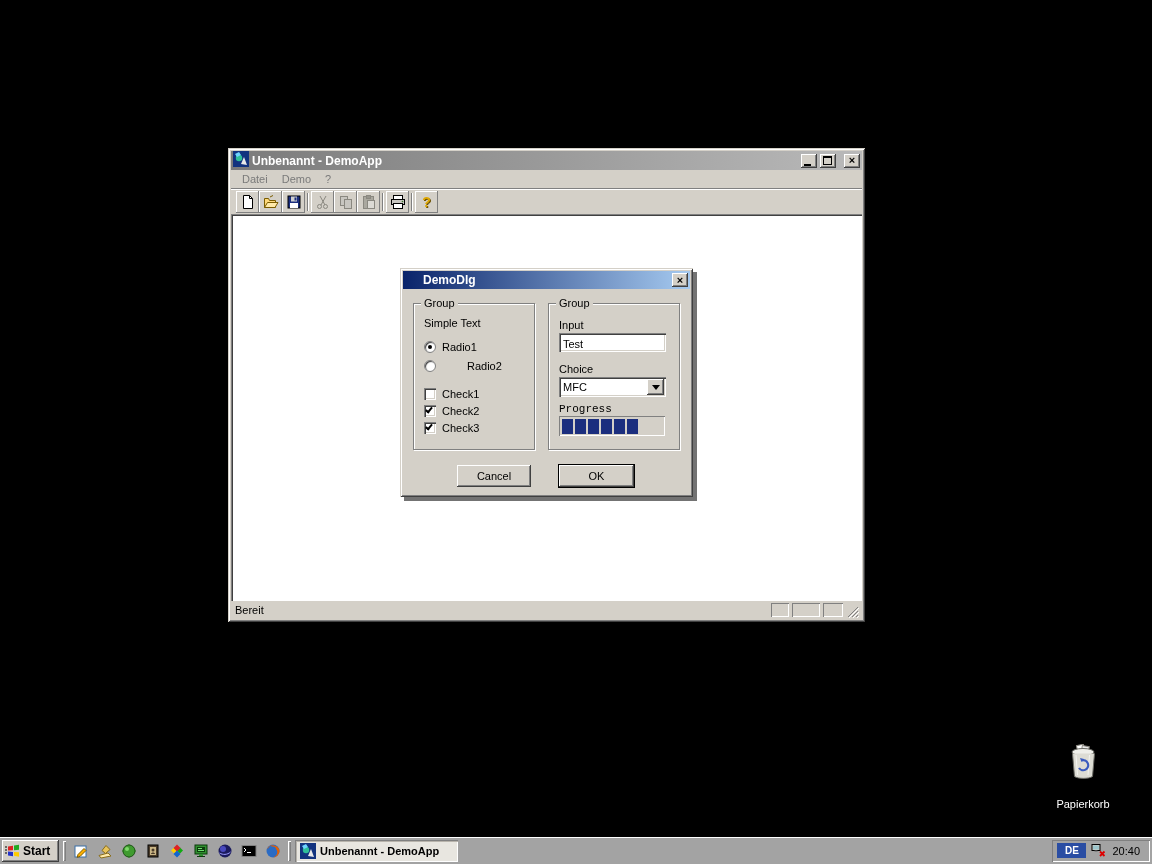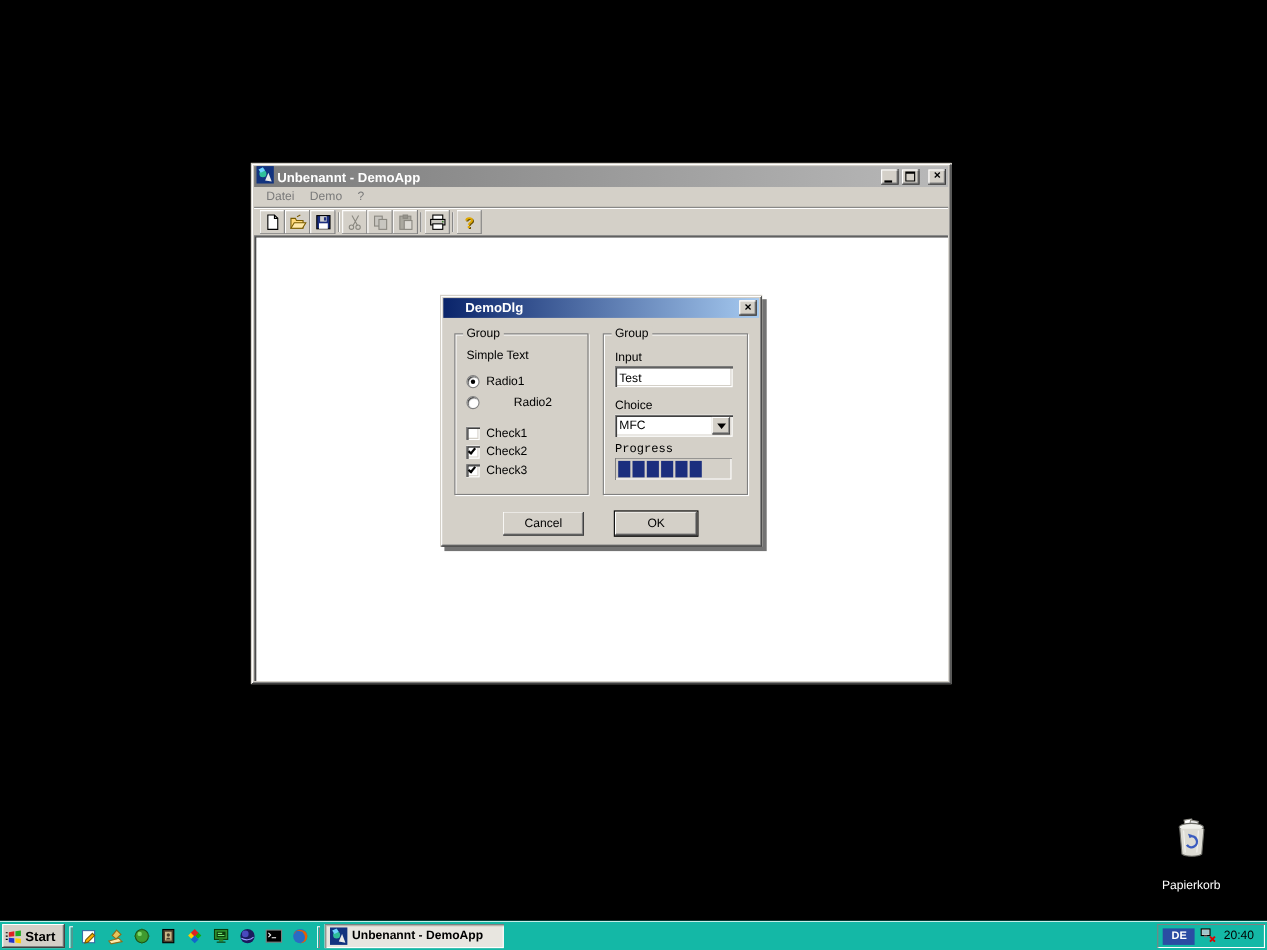--- a/index.html
+++ b/index.html
@@ -143,22 +143,22 @@
     box-shadow: inset -1px -1px #404040, inset 1px 1px #fff, inset -2px -2px #808080; }
 
   
   .desktop-icon{ position:absolute; left:1048px; top:744px; width:70px; text-align:center; color:#fff; }
   .desktop-icon .icon-img{ display:block; margin:0 auto; }
   .desktop-icon .icon-label{ margin-top:14px; }
 
   
   .taskbar{
     position:absolute; left:0; top:837px; width:1152px; height:27px;
-    background:#14b8a6; box-shadow: inset 0 1px 0 #fff;
-    display:flex; align-items:flex-end; padding:2px 2px 2px 2px; gap:2px;
+    background:#a3a3a3; box-shadow: inset 0 1px 0 #fff;
+    display:flex; align-items:center; padding:2px 2px 2px 2px; gap:2px;
   }
   .start-btn{
     width:57px; height:22px; flex:none; display:flex; align-items:center; gap:3px;
     padding-left:3px; font-weight:bold; font-size:12px;
   }
   .bar-grip{ width:3px; height:20px; flex:none; margin:0 2px;
     box-shadow: inset 1px 1px #fff, inset -1px -1px #808080; }
   .quick-launch{ display:flex; align-items:center; gap:2px; flex:none; }
   .ql-btn{ width:22px; height:22px; display:flex; align-items:center; justify-content:center; }
   .task-btn{
@@ -263,20 +263,33 @@
         </svg>
     </span>
     <span class="tsep"></span>
     <span class="tbtn">
       <span class="help-glyph">?</span>
     </span>
   </div>
 
   <div class="client-area"></div>
 
+  <div class="statusbar">
+    <span>Bereit</span>
+    <span class="spacer"></span>
+    <span class="status-pane p1 sunken-light"></span>
+    <span class="status-pane p2 sunken-light"></span>
+    <span class="status-pane p3 sunken-light"></span>
+    <span class="resize-grip">
+      <svg width="13" height="13">
+          <path d="M12 2L2 12M12 6L6 12M12 10l-2 2" stroke="#808080"></path>
+          <path d="M13 3L3 13M13 7L7 13M13 11l-2 2" stroke="#fff"></path>
+        </svg>
+    </span>
+  </div>
 </div>
 
 <div class="dialog">
   <div class="dialog-titlebar">
     <span class="title-text">DemoDlg</span>
     <span class="cap-btn btn-raised" style="color:#000;">×</span>
   </div>
   <div class="dialog-body">
 
     <div class="groupbox gb-left">

